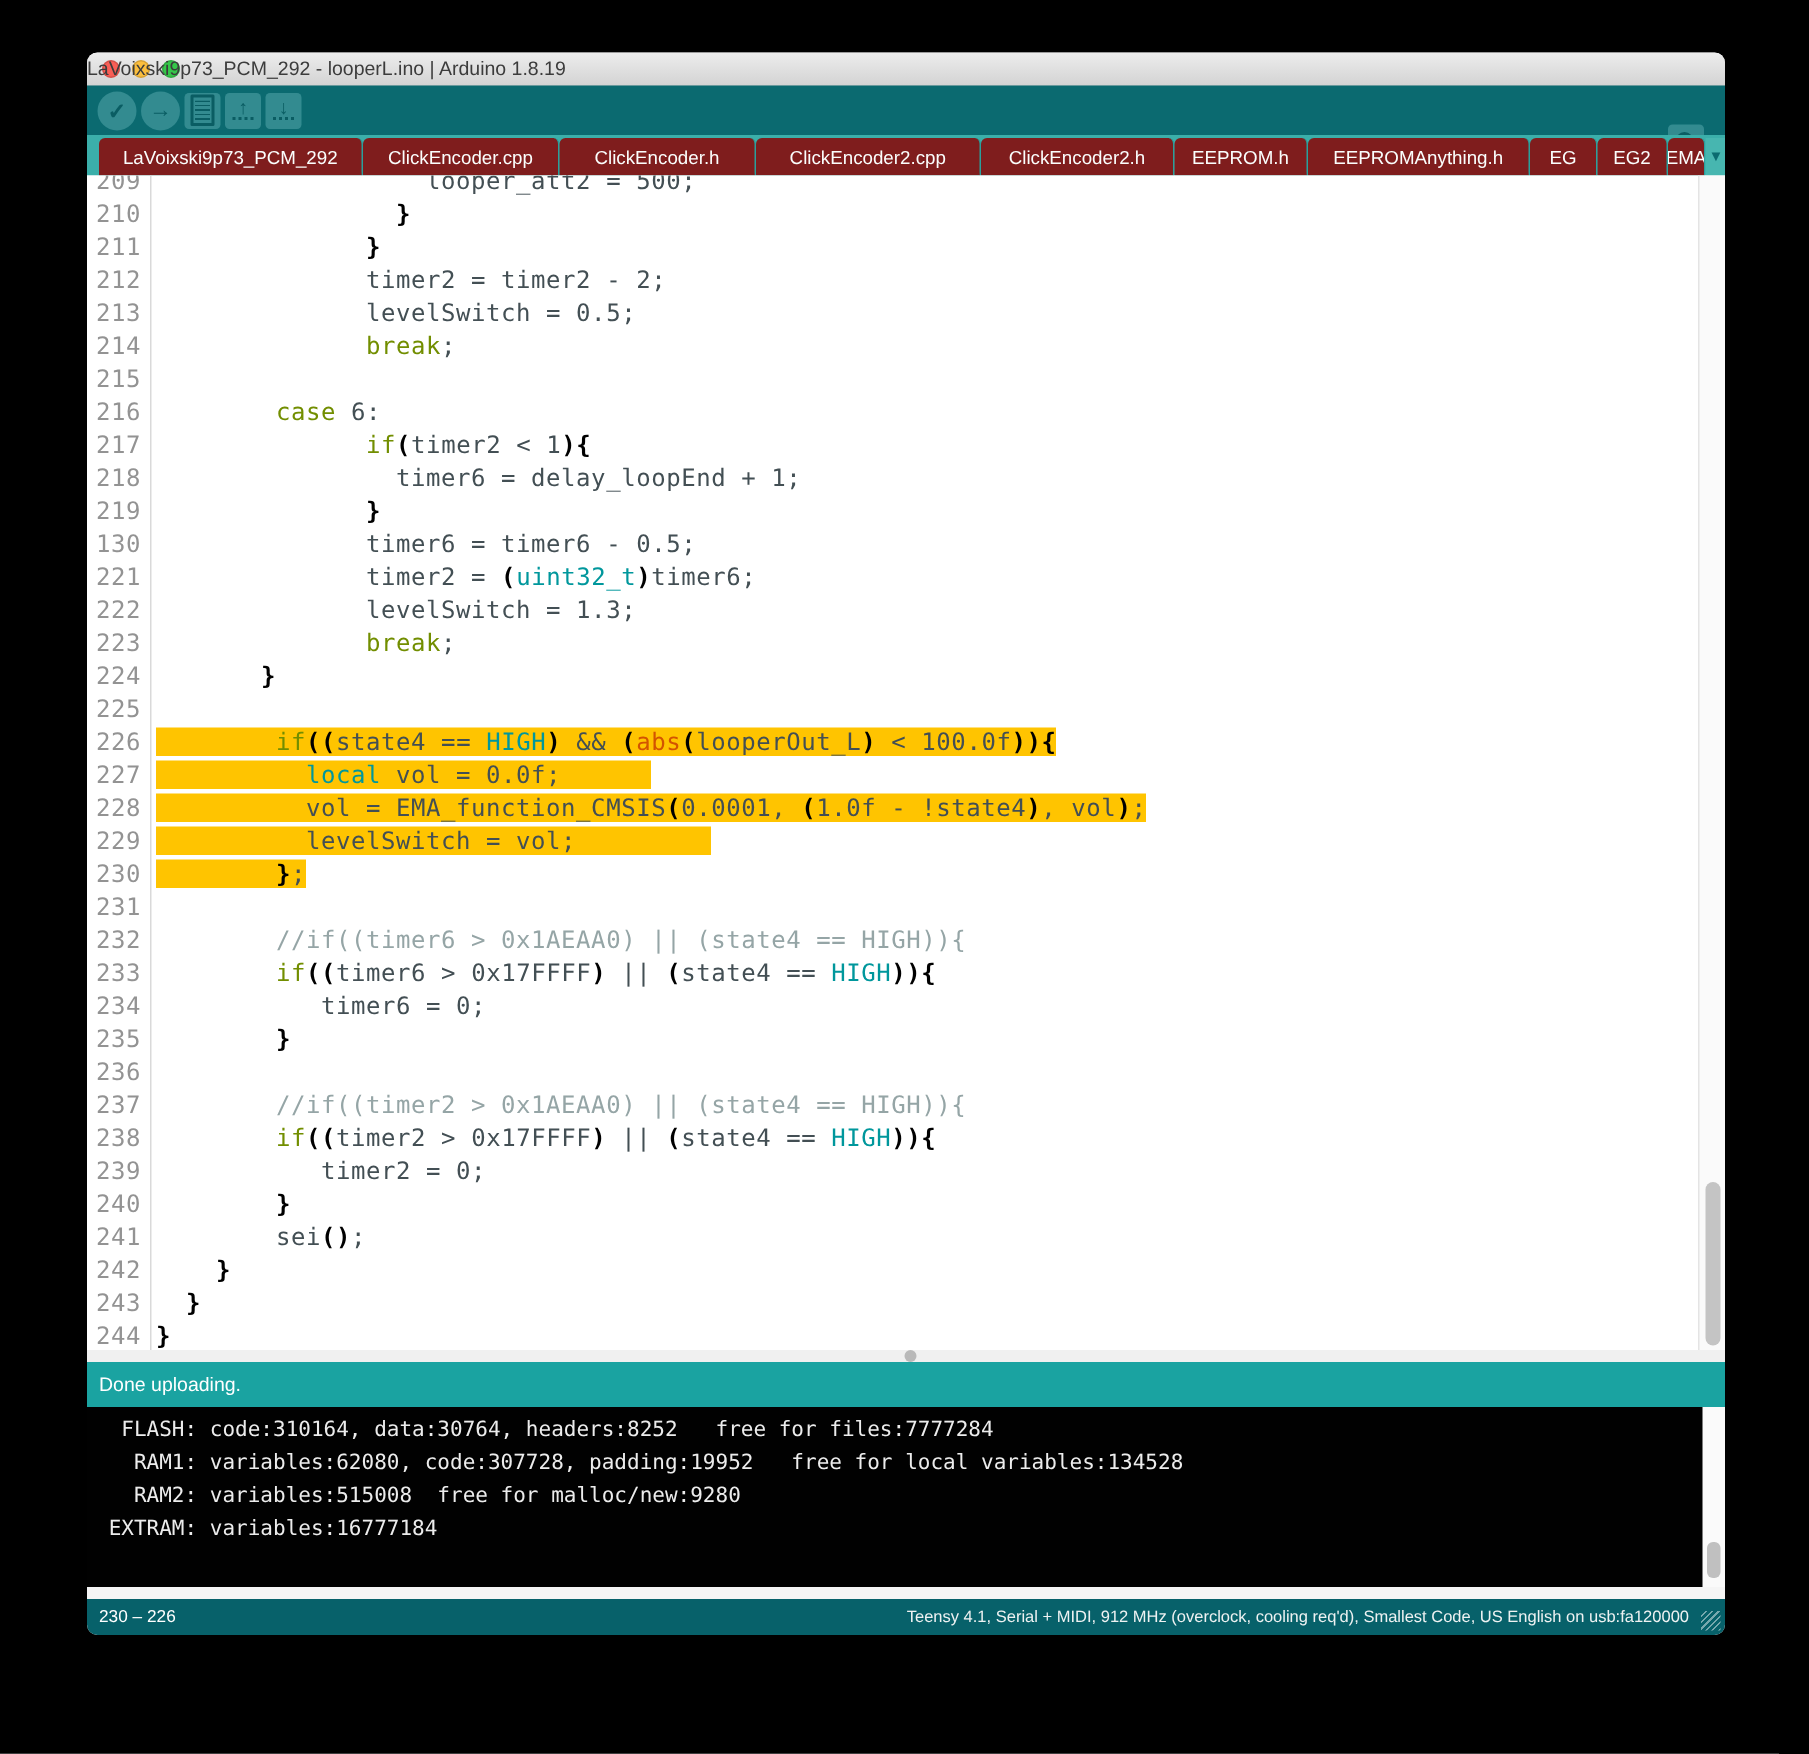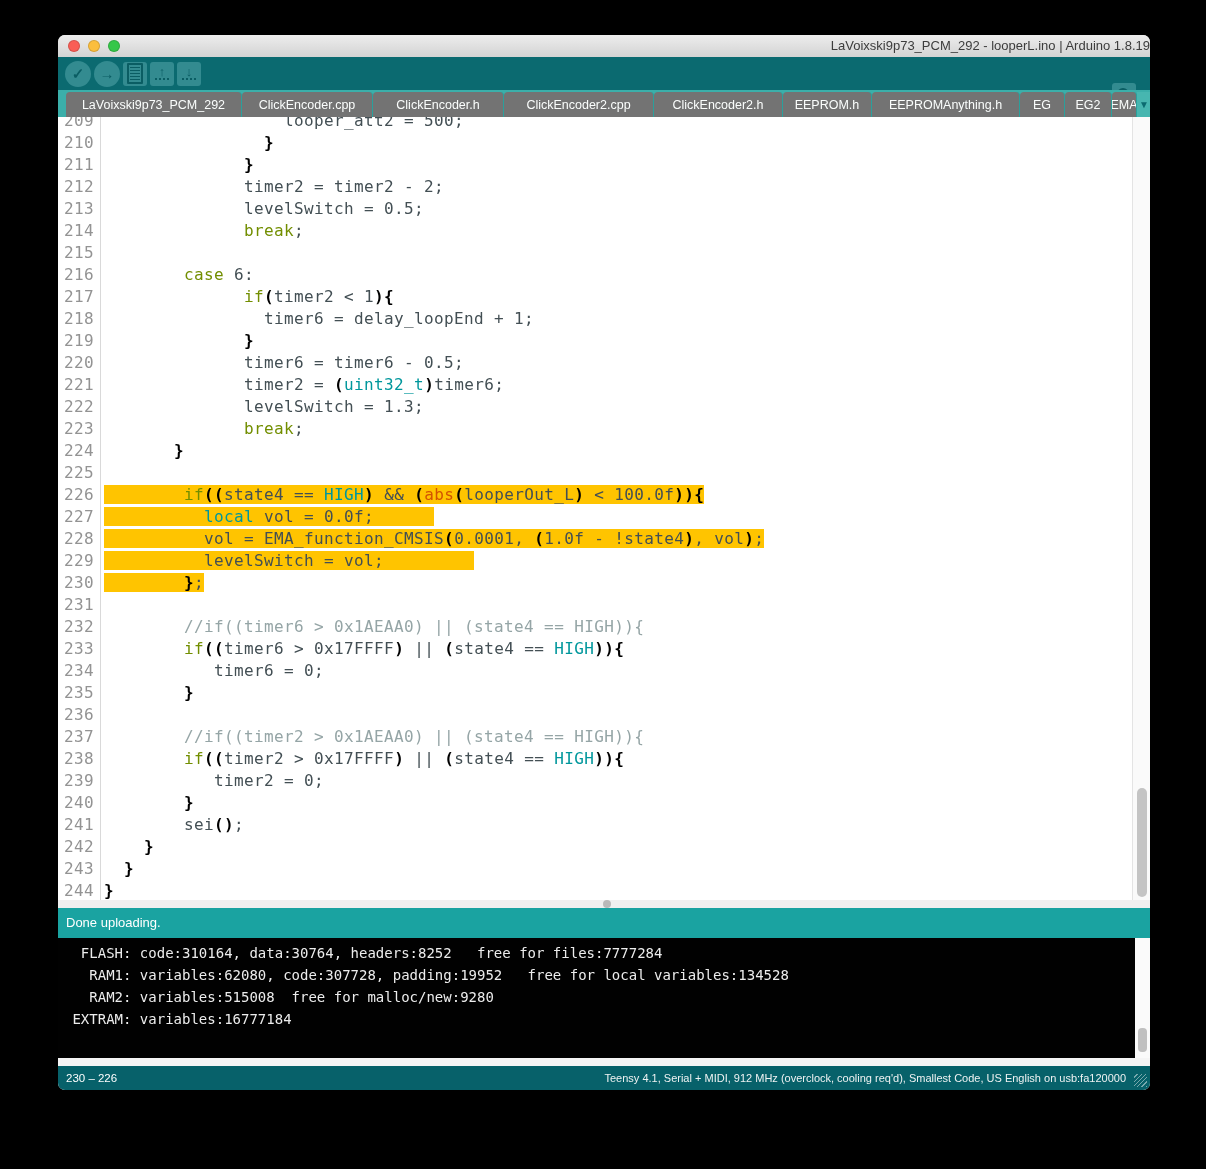--- a/index.html
+++ b/index.html
@@ -2,21 +2,21 @@
 <html style="--c-kw: #728E00; --c-type: #00979C; --c-fn: #D35400; --c-com: #95A5A6; --c-txt: #434F54; --c-br: #000000; --c-hl: #FFC400;"><head>
 <meta charset="utf-8">
 <style>
   html,body{margin:0;padding:0;background:#000;width:1206px;height:1169px;overflow:hidden;
     font-family:"Liberation Sans",sans-serif;}
   #window{position:absolute;left:58px;top:35px;width:1092px;height:1055px;border-radius:7px;
     overflow:hidden;background:#fff;}
   
   #titlebar{position:absolute;left:0;top:0;width:100%;height:22px;
     background:linear-gradient(#ededed,#d3d3d3);border-bottom:1px solid #aaa;}
-  #title{position:absolute;left:0;right:0;top:0;height:22px;line-height:22px;text-align:right;
+  #title{position:absolute;left:0;right:0;top:0;height:22px;line-height:22px;text-align:left;
     font-size:13px;color:#3c3c3c;}
   .light{position:absolute;top:5px;width:12px;height:12px;border-radius:50%;}
   
   #toolbar{position:absolute;left:0;top:22px;width:100%;height:33px;background:#0b6a70;}
   #toolbar-buttons{position:absolute;left:7px;top:0;height:33px;display:flex;align-items:center;gap:3px;}
   .tbtn{display:flex;align-items:center;justify-content:center;background:#338b90;color:#0a5d63;
     font-weight:bold;}
   .tbtn.circle{width:26px;height:26px;border-radius:50%;font-size:15px;}
   .tbtn.square{width:24px;height:24px;border-radius:3px;font-size:13px;flex-direction:column;}
   .docglyph{width:10px;height:13px;border:2px solid #0a5d63;border-radius:1px;
@@ -24,21 +24,21 @@
   .arrowglyph{line-height:10px;font-size:13px;}
   .dotsrow{width:14px;border-bottom:2px dotted #0a5d63;margin-top:1px;}
   #serial-button{position:absolute;right:14px;top:26px;width:24px;height:24px;border-radius:3px;
     background:#338b90;}
   .mag-circle{position:absolute;left:5px;top:5px;width:8px;height:8px;border:2px solid #0a5d63;border-radius:50%;}
   .mag-handle{position:absolute;left:13px;top:14px;width:6px;height:2px;background:#0a5d63;transform:rotate(45deg);}
   .mag-dot{position:absolute;width:2px;height:2px;background:#0a5d63;}
   
   #tabstrip{position:absolute;left:0;top:55px;width:100%;height:27px;background:#3bafaa;
     display:flex;align-items:flex-end;overflow:hidden;padding-left:8px;box-sizing:border-box;}
-  .tab{flex:none;height:25px;border-radius:4px 4px 0 0;background:#737373;border-right:1px solid #2aa09c;
+  .tab{flex:none;height:25px;border-radius:4px 4px 0 0;background:#7f1d1d;border-right:1px solid #2aa09c;
     color:#fbfefd;font-size:12.5px;display:flex;align-items:center;justify-content:center;
     overflow:hidden;white-space:nowrap;}
   .tabmenu{flex:none;width:14px;height:25px;display:flex;align-items:center;justify-content:center;
     color:#0b6b70;font-size:10px;background:#47b6b0;}
   
   #editor{position:absolute;left:0;top:82px;width:100%;height:783px;background:#fff;overflow:hidden;}
   #gutter-sep{position:absolute;left:42px;top:0;bottom:0;width:1px;background:#d9d9d9;}
   #code{position:absolute;left:0;top:-7px;right:17px;font-family:"DejaVu Sans Mono",monospace;
     font-size:16px;letter-spacing:0.37px;}
   .cl{height:22px;line-height:22px;white-space:pre;}
@@ -125,21 +125,21 @@
         <div class="cl"><span class="ln">210</span><span class="lc"><span class="tk-txt">                </span><span class="tk-br">}</span></span></div>
         <div class="cl"><span class="ln">211</span><span class="lc"><span class="tk-txt">              </span><span class="tk-br">}</span></span></div>
         <div class="cl"><span class="ln">212</span><span class="lc"><span class="tk-txt">              timer2 = timer2 - 2;</span></span></div>
         <div class="cl"><span class="ln">213</span><span class="lc"><span class="tk-txt">              levelSwitch = 0.5;</span></span></div>
         <div class="cl"><span class="ln">214</span><span class="lc"><span class="tk-txt">              </span><span class="tk-kw">break</span><span class="tk-txt">;</span></span></div>
         <div class="cl"><span class="ln">215</span><span class="lc"></span></div>
         <div class="cl"><span class="ln">216</span><span class="lc"><span class="tk-txt">        </span><span class="tk-kw">case</span><span class="tk-txt"> 6:</span></span></div>
         <div class="cl"><span class="ln">217</span><span class="lc"><span class="tk-txt">              </span><span class="tk-kw">if</span><span class="tk-br">(</span><span class="tk-txt">timer2 &lt; 1</span><span class="tk-br">){</span></span></div>
         <div class="cl"><span class="ln">218</span><span class="lc"><span class="tk-txt">                timer6 = delay_loopEnd + 1;</span></span></div>
         <div class="cl"><span class="ln">219</span><span class="lc"><span class="tk-txt">              </span><span class="tk-br">}</span></span></div>
-        <div class="cl"><span class="ln">220</span><span class="lc"><span class="tk-txt">              timer6 = timer6 - 0.5;</span></span></div>
+        <div class="cl"><span class="ln">130</span><span class="lc"><span class="tk-txt">              timer6 = timer6 - 0.5;</span></span></div>
         <div class="cl"><span class="ln">221</span><span class="lc"><span class="tk-txt">              timer2 = </span><span class="tk-br">(</span><span class="tk-type">uint32_t</span><span class="tk-br">)</span><span class="tk-txt">timer6;</span></span></div>
         <div class="cl"><span class="ln">222</span><span class="lc"><span class="tk-txt">              levelSwitch = 1.3;</span></span></div>
         <div class="cl"><span class="ln">223</span><span class="lc"><span class="tk-txt">              </span><span class="tk-kw">break</span><span class="tk-txt">;</span></span></div>
         <div class="cl"><span class="ln">224</span><span class="lc"><span class="tk-txt">       </span><span class="tk-br">}</span></span></div>
         <div class="cl"><span class="ln">225</span><span class="lc"></span></div>
         <div class="cl"><span class="ln">226</span><span class="lc hl"><span class="tk-txt">        </span><span class="tk-kw">if</span><span class="tk-br">((</span><span class="tk-txt">state4 == </span><span class="tk-type">HIGH</span><span class="tk-br">)</span><span class="tk-txt"> &amp;&amp; </span><span class="tk-br">(</span><span class="tk-fn">abs</span><span class="tk-br">(</span><span class="tk-txt">looperOut_L</span><span class="tk-br">)</span><span class="tk-txt"> &lt; 100.0f</span><span class="tk-br">)){</span></span></div>
         <div class="cl"><span class="ln">227</span><span class="lc hl"><span class="tk-txt">          </span><span class="tk-type">local</span><span class="tk-txt"> vol = 0.0f;</span>      </span></div>
         <div class="cl"><span class="ln">228</span><span class="lc hl"><span class="tk-txt">          vol = EMA_function_CMSIS</span><span class="tk-br">(</span><span class="tk-txt">0.0001, </span><span class="tk-br">(</span><span class="tk-txt">1.0f - !state4</span><span class="tk-br">)</span><span class="tk-txt">, vol</span><span class="tk-br">)</span><span class="tk-txt">;</span></span></div>
         <div class="cl"><span class="ln">229</span><span class="lc hl"><span class="tk-txt">          levelSwitch = vol;</span>         </span></div>
         <div class="cl"><span class="ln">230</span><span class="lc hl"><span class="tk-txt">        </span><span class="tk-br">}</span><span class="tk-txt">;</span></span></div>

